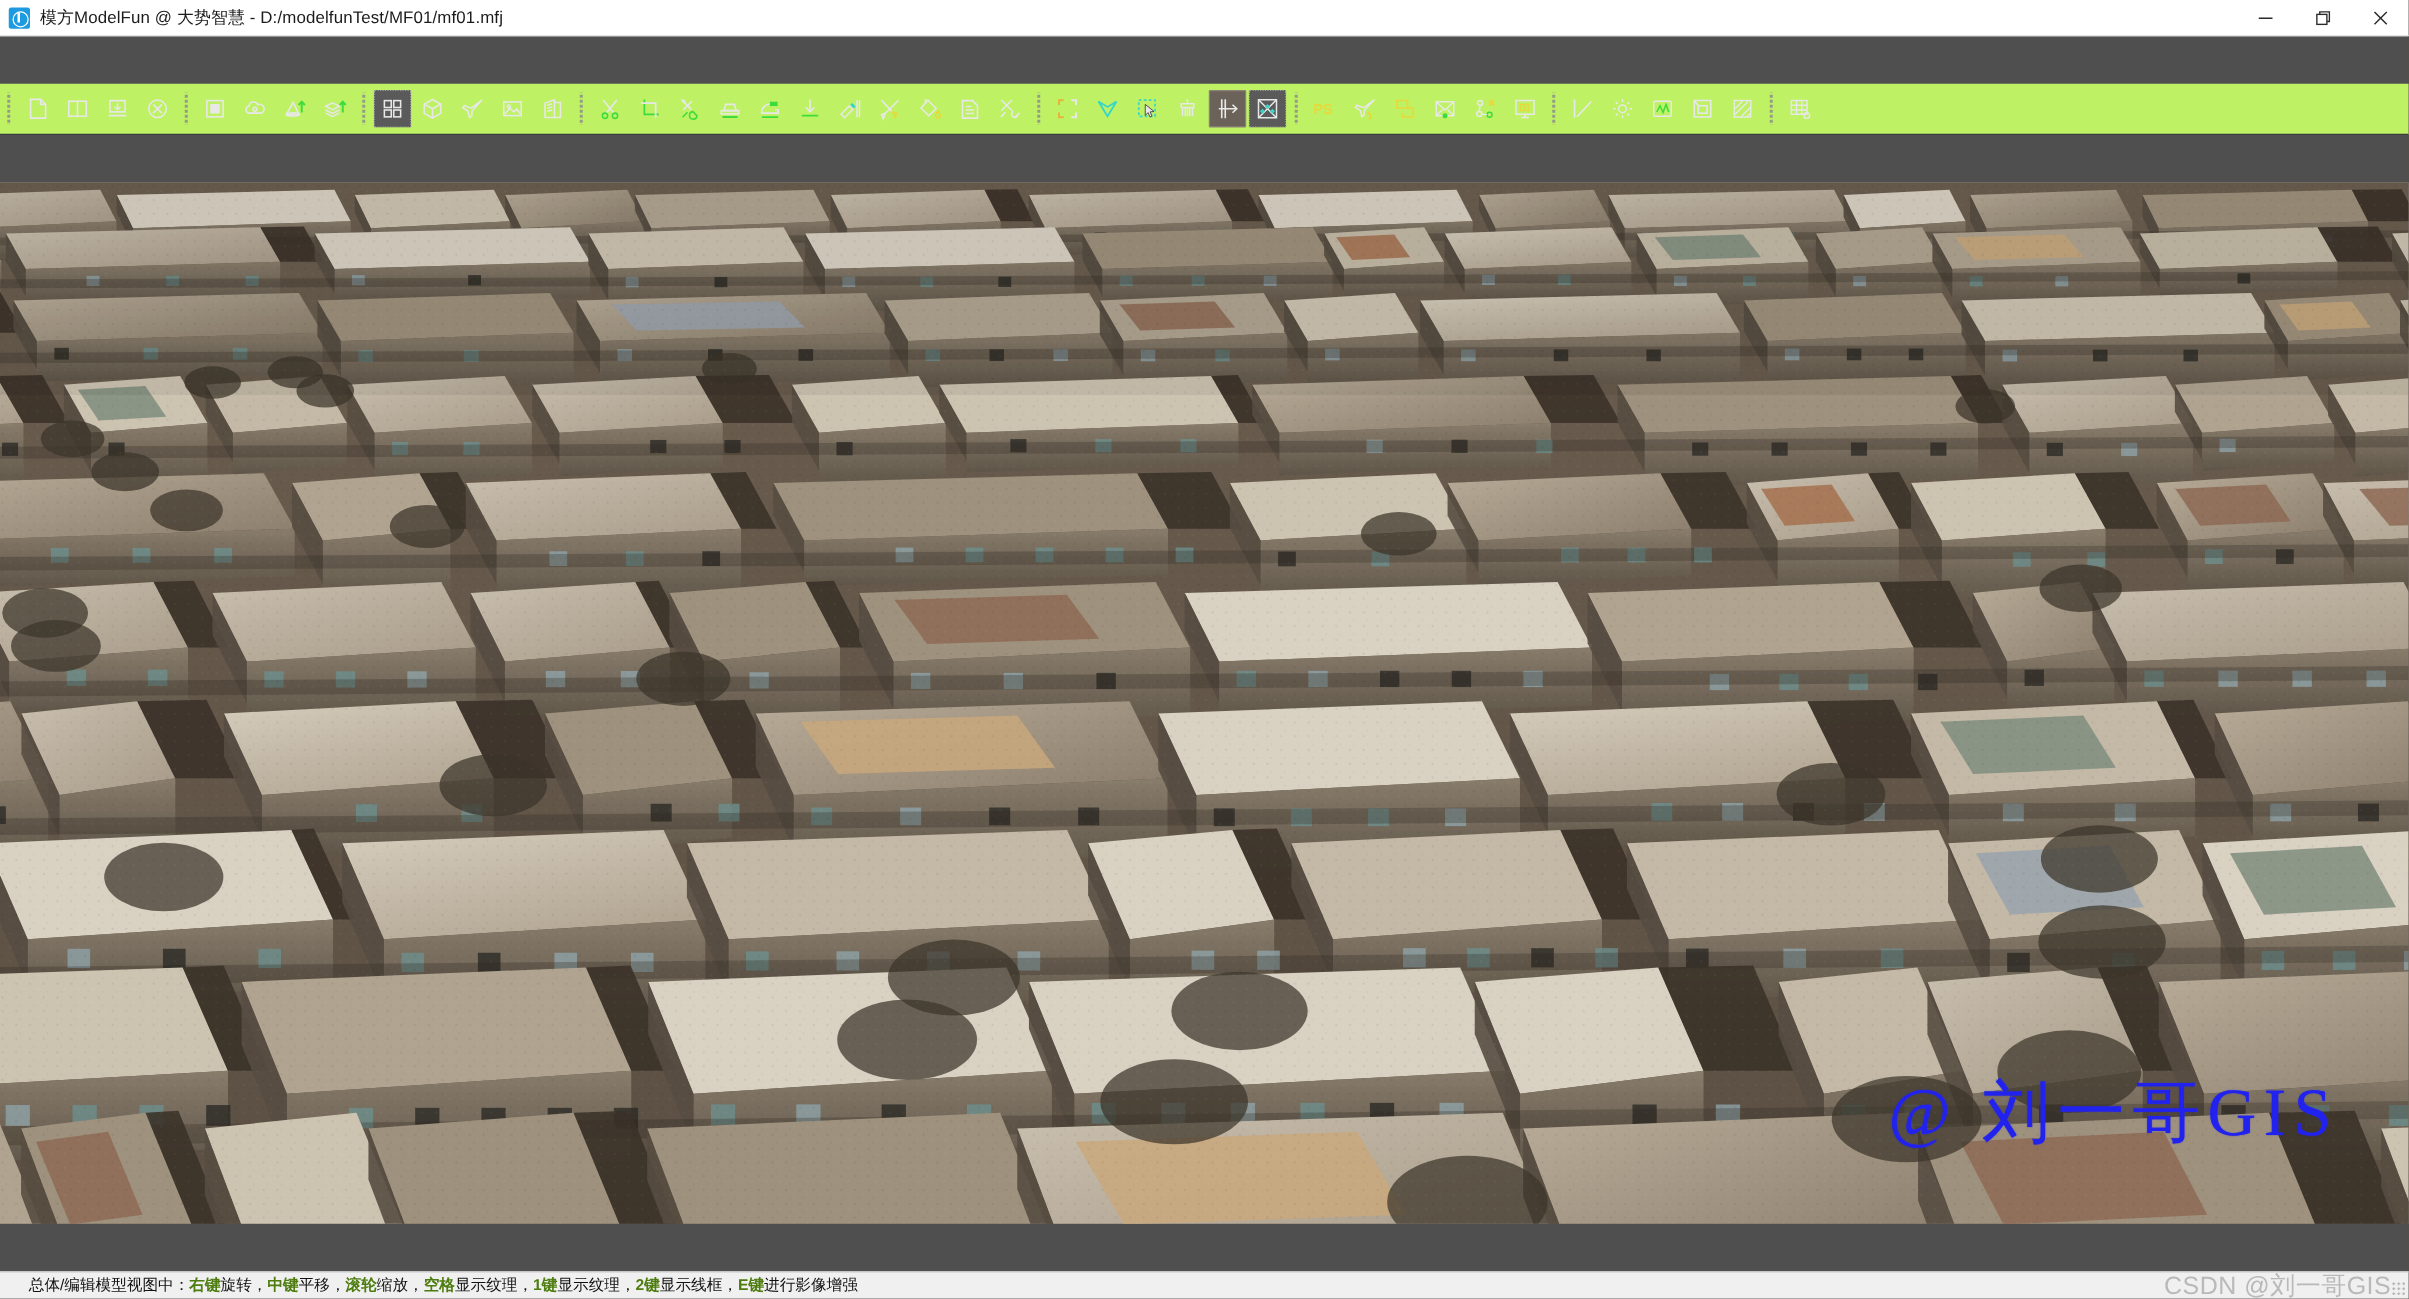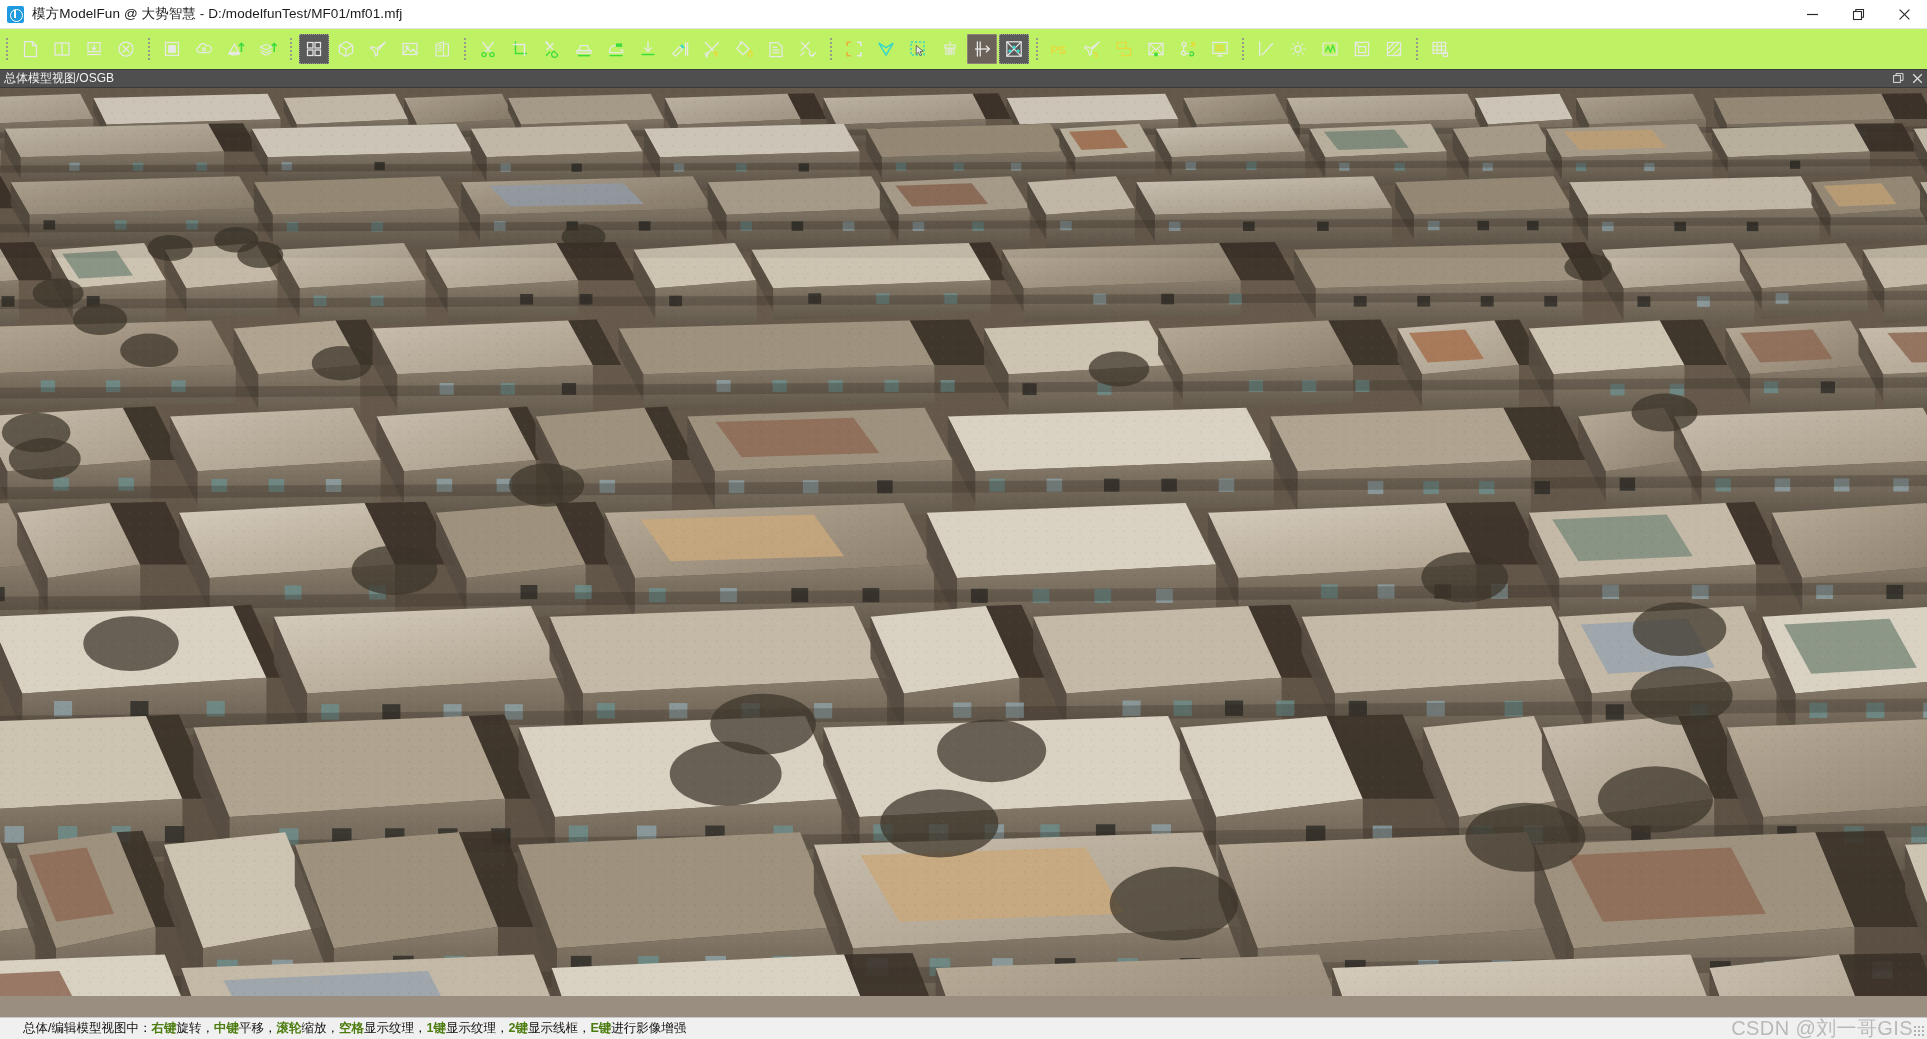--- a/index.html
+++ b/index.html
@@ -1,21 +1,21 @@
 <!DOCTYPE html>
 <html><head>
 <meta charset="utf-8">
 <style>
   * { box-sizing: border-box; margin:0; padding:0; }
   html,body{
     width:1927px; height:1039px; overflow:hidden;
     font-family:"Liberation Sans","DejaVu Sans",sans-serif;
     background:#4f4f4f;
   }
-  #app{ width:1927px; height:1039px; display:flex; flex-direction:column; position:relative; }
+  #app{ width:1927px; height:1039px; display:flex; flex-direction:column; position:relative;gap:38px; }
 
   
   .titlebar{
     height:29px; background:#ffffff; display:flex; align-items:center;
     flex:0 0 29px; border-bottom:1px solid #e3e3e3;
   }
   .title-icon{
     width:17px;height:17px;margin-left:7px;margin-right:8px;border-radius:2px;
     background:#1e9be0; position:relative; flex:0 0 auto;
   }
@@ -469,37 +469,20 @@
           <line x1="7.2" y1="3.4" x2="7.2" y2="14.4"></line>
             <line x1="11.4" y1="3.4" x2="11.4" y2="14.4"></line>
           <line x1="3" y1="7.2" x2="15.6" y2="7.2"></line>
             <line x1="3" y1="11" x2="15.6" y2="11"></line>
           <circle cx="15.4" cy="15.4" r="2.3"></circle>
         </svg>
       </div>
     </div>
   </div>
 
-  <div class="doc-header">
-    <div class="doc-title">总体模型视图/OSGB</div>
-    <div class="doc-actions">
-      <span class="doc-act">
-        <svg width="11" height="11" viewBox="0 0 11 11" fill="none" stroke="currentColor" stroke-width="1">
-          <rect x="0.6" y="2.6" width="6.8" height="6.8"></rect>
-            <path d="M3 2.3 V0.6 H10 V7.4 H7.8"></path>
-        </svg>
-      </span>
-      <span class="doc-act">
-        <svg width="11" height="11" viewBox="0 0 11 11" fill="none" stroke="currentColor" stroke-width="1.3">
-          <line x1="1.2" y1="1.2" x2="9.8" y2="9.8"></line>
-            <line x1="9.8" y1="1.2" x2="1.2" y2="9.8"></line>
-        </svg>
-      </span>
-    </div>
-  </div>
 
   <div class="viewport">
     <svg id="scene" viewBox="0 0 1927 908" preserveAspectRatio="none">
       <defs>
         <linearGradient id="roofA" x1="0" y1="0" x2="1" y2="1">
           <stop offset="0" stop-color="#c9bfae"></stop>
             <stop offset="1" stop-color="#a79a88"></stop>
         </linearGradient>
         <linearGradient id="roofB" x1="0" y1="0" x2="1" y2="0.8">
           <stop offset="0" stop-color="#b8ab98"></stop>
@@ -1285,20 +1268,21 @@
           <ellipse cx="341.69968968001194" cy="275.19517290545053" rx="29.927007094783487" ry="17.237956086595286" fill="#3b342a" opacity="0.72"></ellipse>
           <ellipse cx="131.03222981351428" cy="555.6206245624917" rx="47.68522677570844" ry="27.466690622808063" fill="#3b342a" opacity="0.72"></ellipse>
           <ellipse cx="44.74139482551254" cy="370.7751781262489" rx="35.97970566328118" ry="20.724310462049957" fill="#3b342a" opacity="0.72"></ellipse>
           <ellipse cx="236.2618807645049" cy="151.8331296392733" rx="22.114983429799796" ry="12.738230455564683" fill="#3b342a" opacity="0.72"></ellipse>
         </g>
 
       <rect x="0" y="0" width="1927" height="908" fill="url(#speck)" opacity=".9"></rect>
       <rect x="0" y="0" width="1927" height="170" fill="#000000" opacity=".06"></rect>
     </svg>
 
+    <div class="watermark">@ 刘一哥GIS</div>
   </div>
 
   <div class="statusbar">
     <span>总体/编辑模型视图中：</span>
     <span class="k">右键</span>
     <span>旋转，</span>
     <span class="k">中键</span>
     <span>平移，</span>
     <span class="k">滚轮</span>
     <span>缩放，</span>

